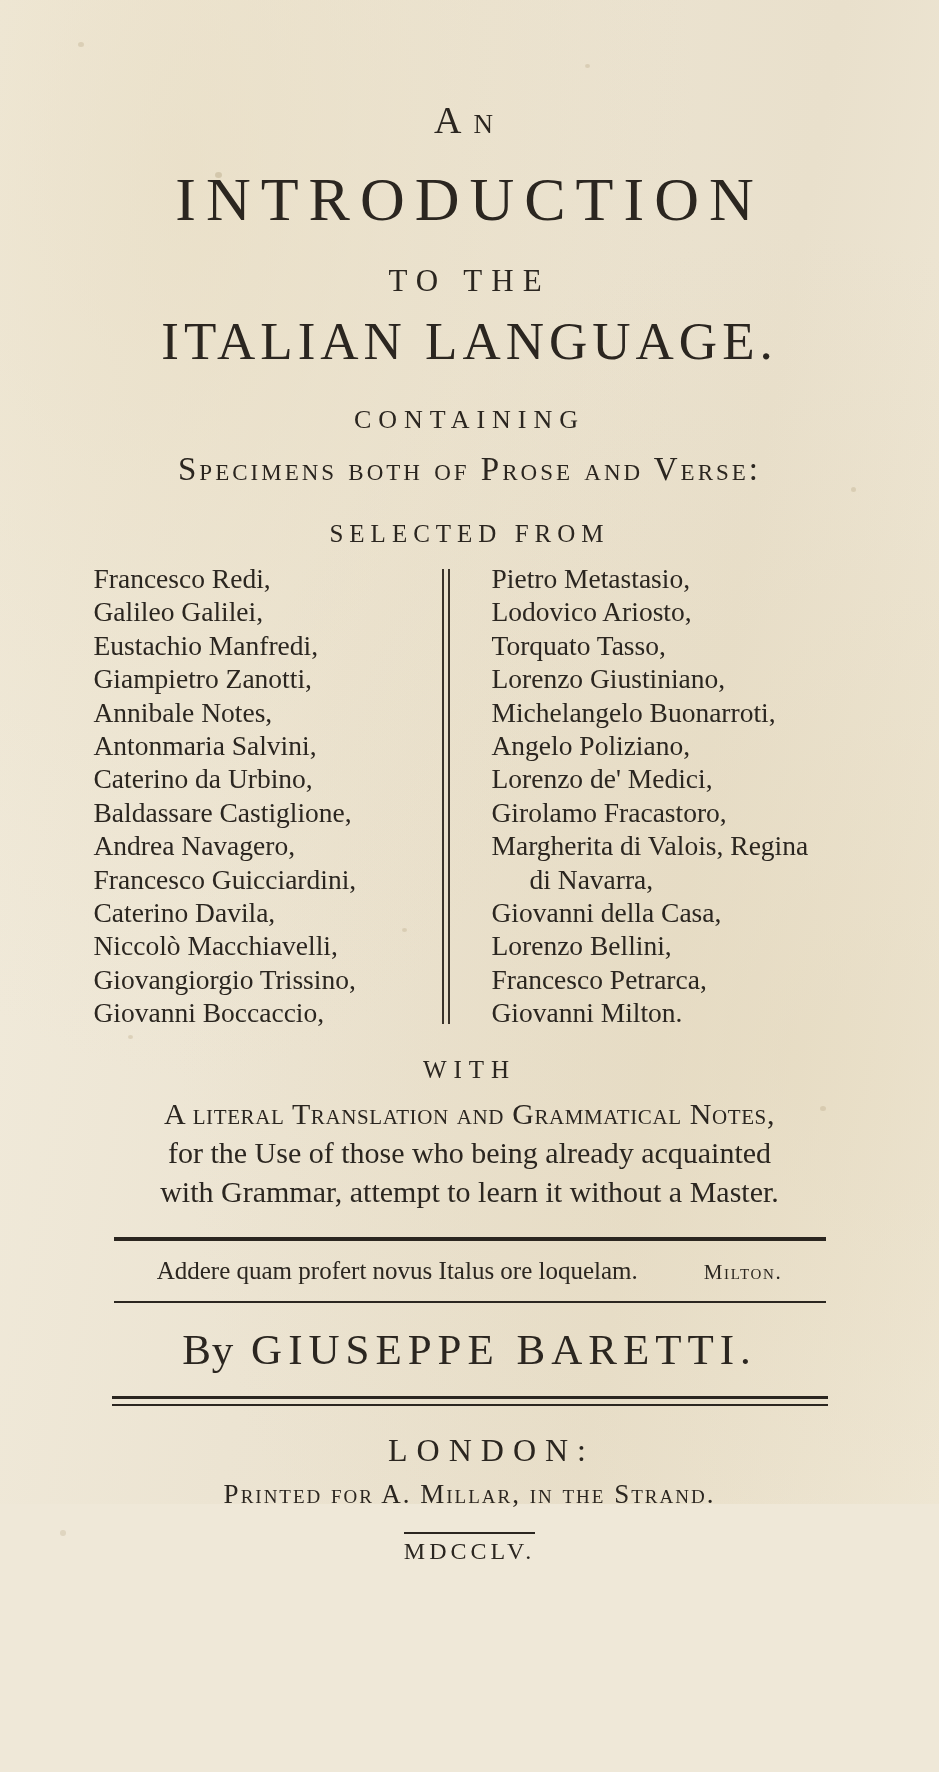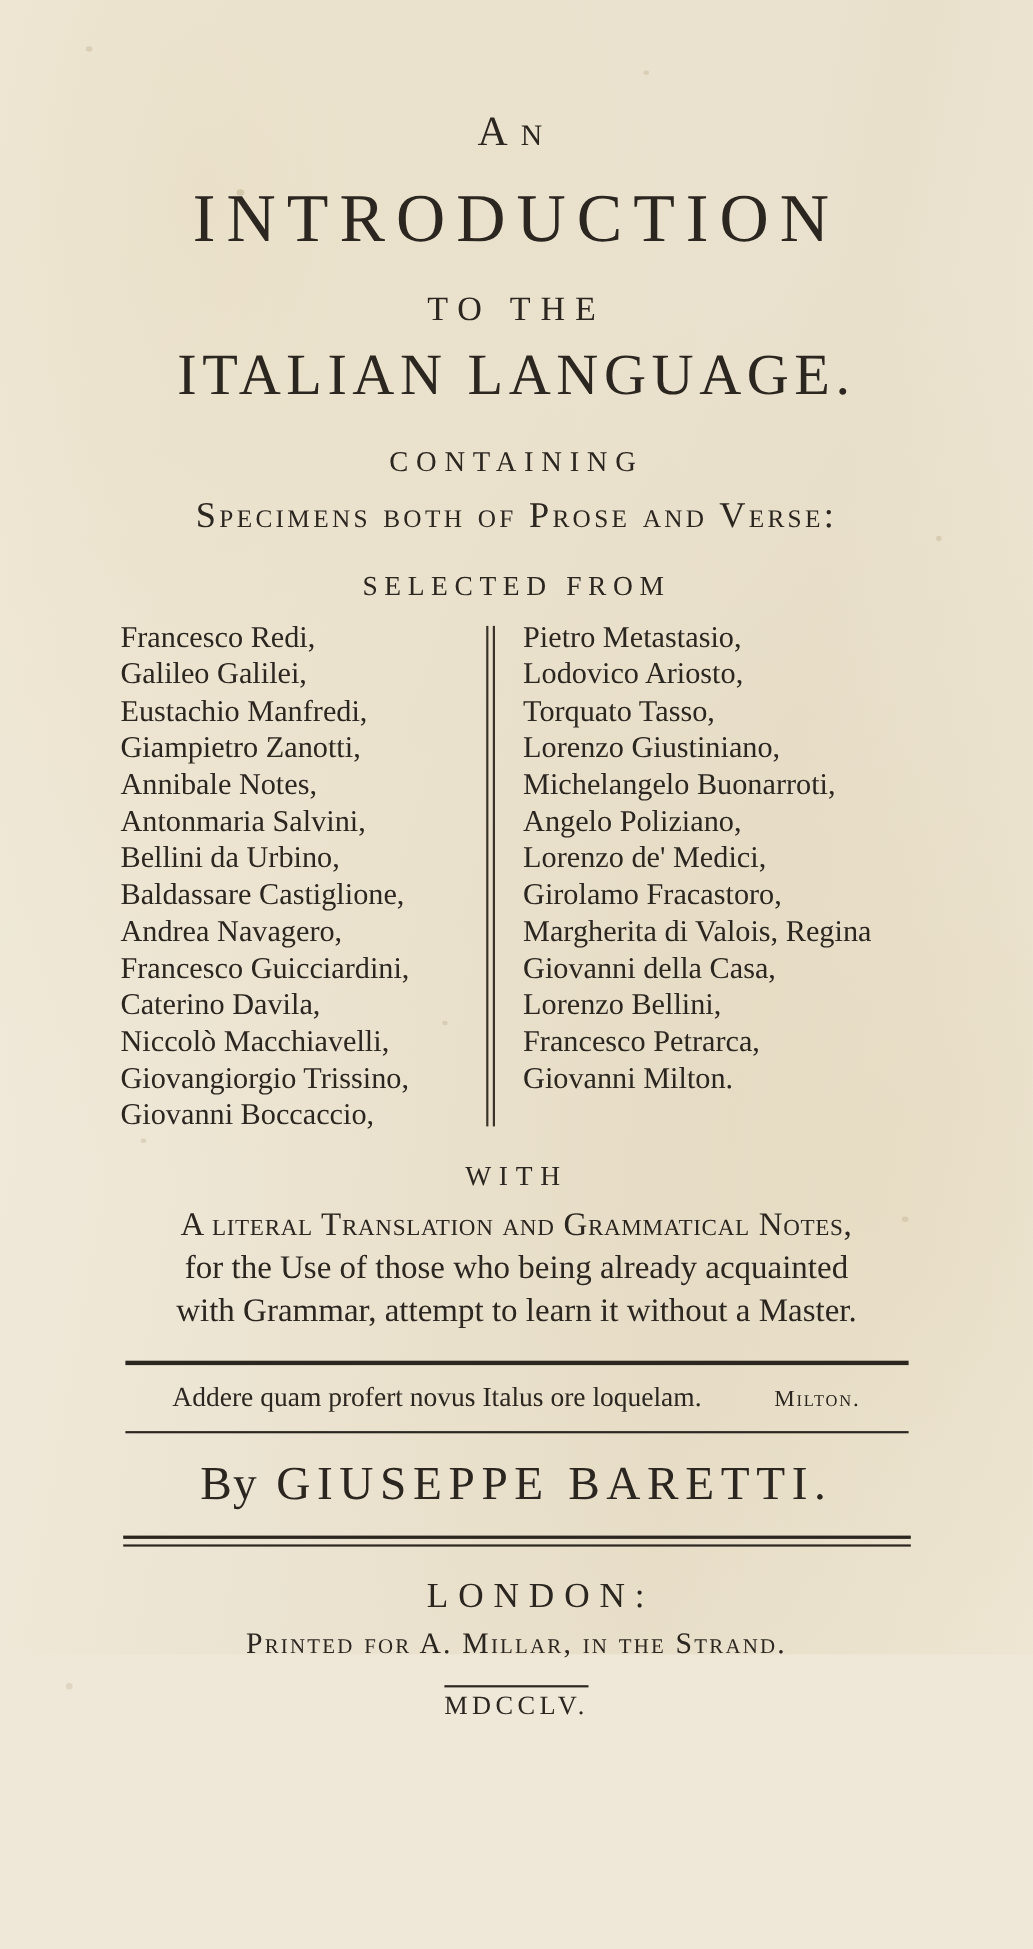--- a/index.html
+++ b/index.html
@@ -88,22 +88,22 @@
   }
   .t-selected {
     margin-top: 32px;
     font-size: 25px;
     letter-spacing: 6px;
   }
   .names {
     margin-top: 14px;
     display: flex;
     justify-content: center;
-    align-items: flex-start;
-    gap: 0px;
+    align-items: center;
+    gap: 16px;
   }
   .col {
     font-size: 27.5px;
     line-height: 1.215;
     text-align: left;
   }
   .col-left {
     width: 330px;
     padding-left: 6px;
   }
@@ -226,21 +226,21 @@
     <div class="line t-selected">SELECTED FROM</div>
 
     <div class="names">
       <div class="col col-left">
         <div class="nm">Francesco Redi,</div>
         <div class="nm">Galileo Galilei,</div>
         <div class="nm">Eustachio Manfredi,</div>
         <div class="nm">Giampietro Zanotti,</div>
         <div class="nm">Annibale Notes,</div>
         <div class="nm">Antonmaria Salvini,</div>
-        <div class="nm">Bellini da Urbino,</div>
+        <div class="nm">Caterino da Urbino,</div>
         <div class="nm">Baldassare Castiglione,</div>
         <div class="nm">Andrea Navagero,</div>
         <div class="nm">Francesco Guicciardini,</div>
         <div class="nm">Caterino Davila,</div>
         <div class="nm">Niccolò Macchiavelli,</div>
         <div class="nm">Giovangiorgio Trissino,</div>
         <div class="nm">Giovanni Boccaccio,</div>
       </div>
 
       <div class="rules"></div>
@@ -248,20 +248,21 @@
       <div class="col col-right">
         <div class="nm">Pietro Metastasio,</div>
         <div class="nm">Lodovico Ariosto,</div>
         <div class="nm">Torquato Tasso,</div>
         <div class="nm">Lorenzo Giustiniano,</div>
         <div class="nm">Michelangelo Buonarroti,</div>
         <div class="nm">Angelo Poliziano,</div>
         <div class="nm">Lorenzo de' Medici,</div>
         <div class="nm">Girolamo Fracastoro,</div>
         <div class="nm">Margherita di Valois, Regina</div>
+        <div class="nm"><span class="ind">di Navarra,</span></div>
         <div class="nm">Giovanni della Casa,</div>
         <div class="nm">Lorenzo Bellini,</div>
         <div class="nm">Francesco Petrarca,</div>
         <div class="nm">Giovanni Milton.</div>
       </div>
     </div>
 
     <div class="line t-with">WITH</div>
 
     <div class="block-desc">

